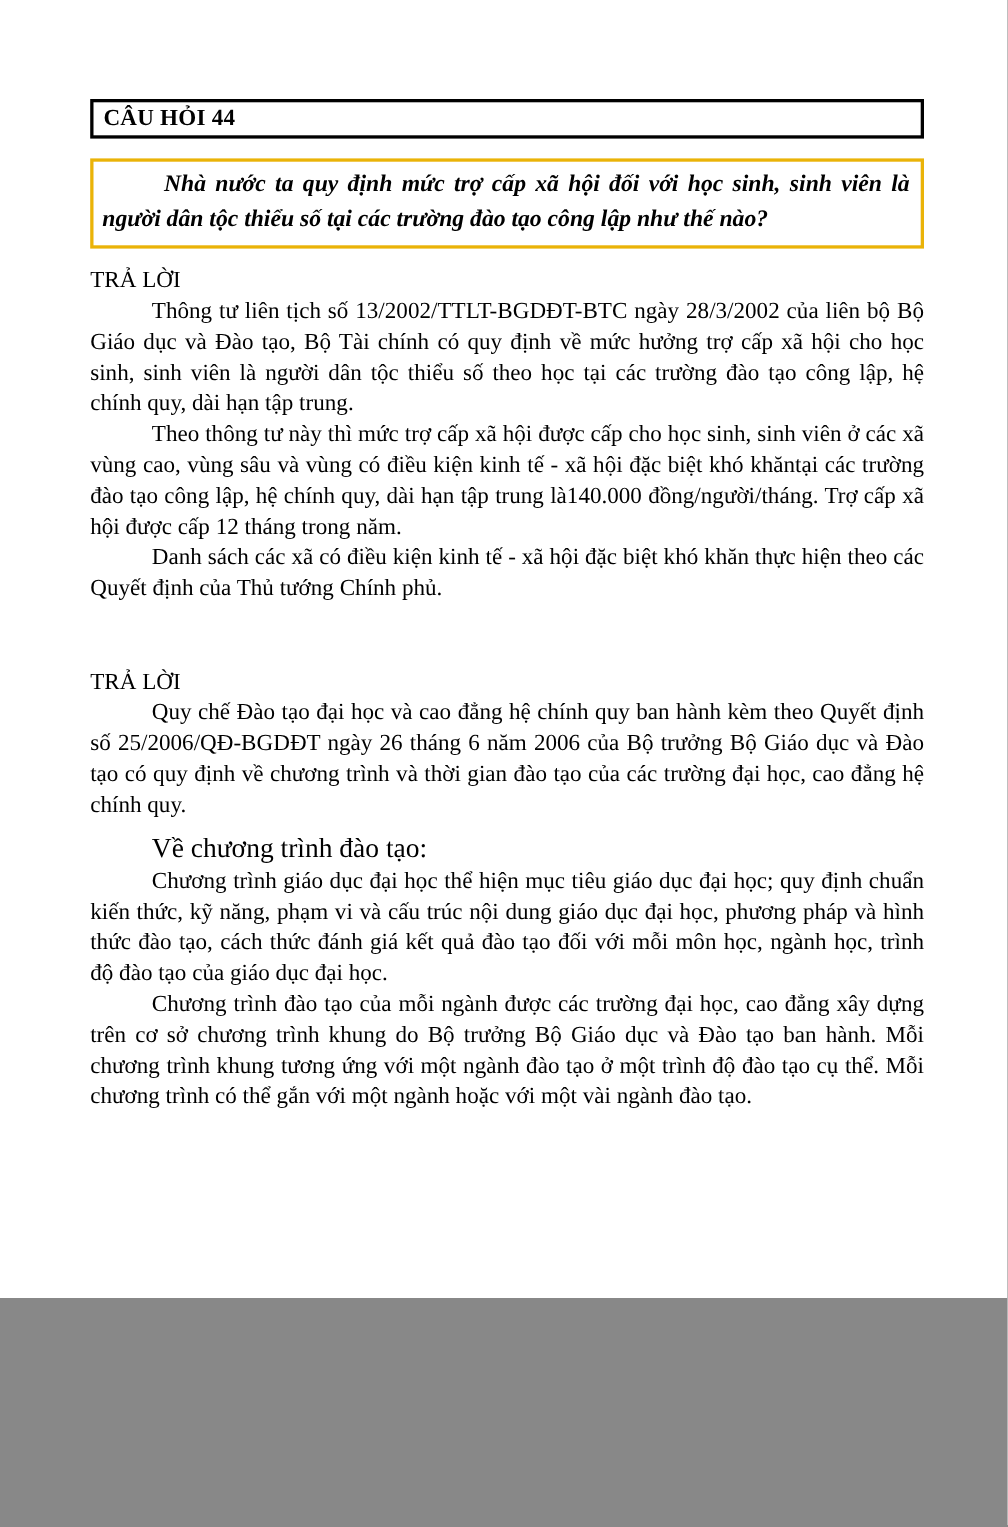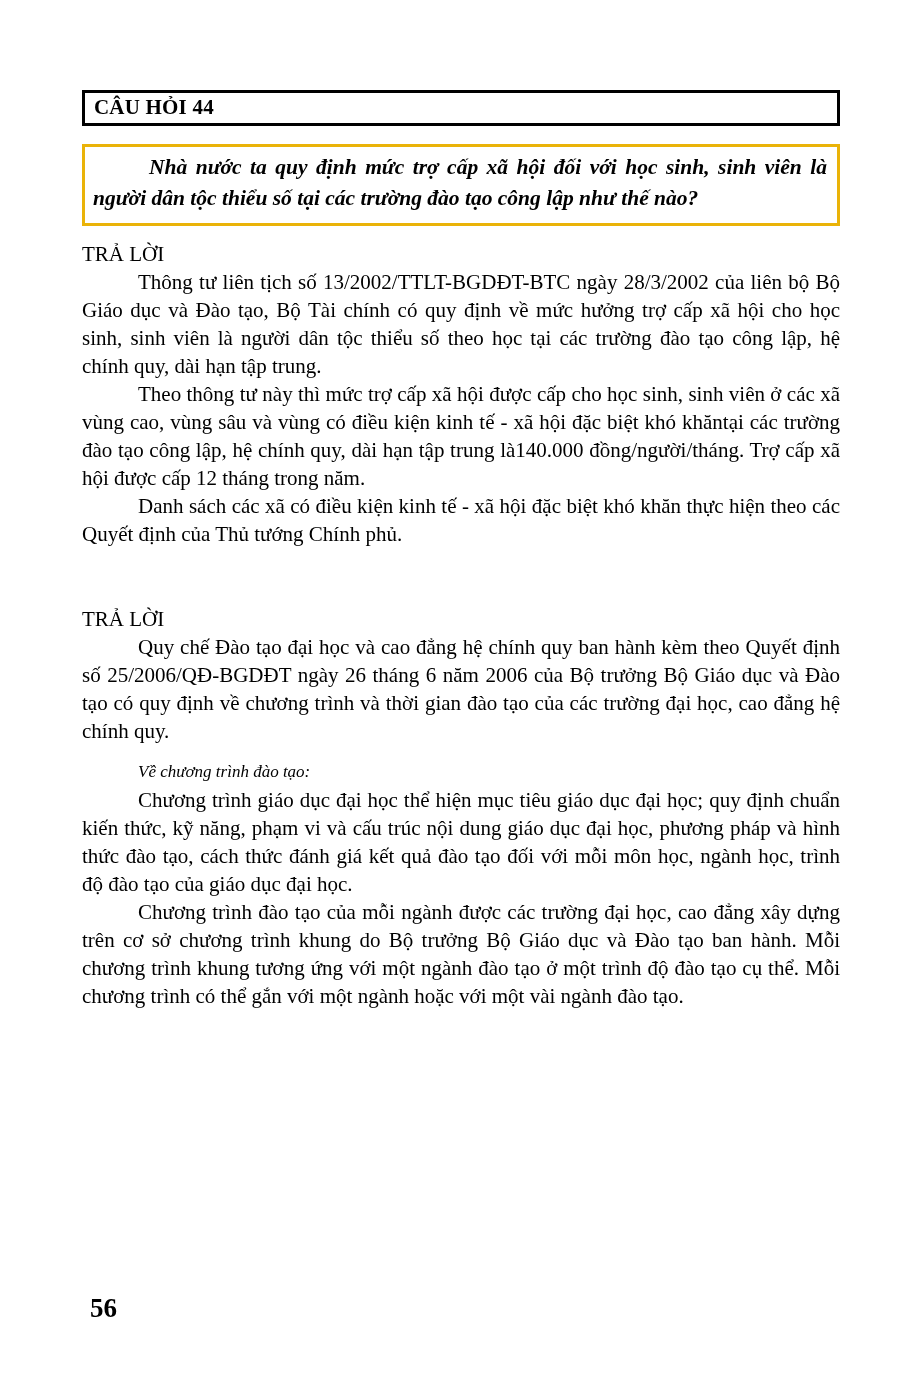--- a/index.html
+++ b/index.html
@@ -1,20 +1,20 @@
 <!DOCTYPE html>
 <html><head>
 <meta charset="utf-8">
 <style>
   * { margin: 0; padding: 0; box-sizing: border-box; }
   html, body { background: #888; }
   .page {
     position: relative;
     width: 916px;
-    height: 1388px;
+    height: 1180px;
     margin: 0 auto;
     background: #ffffff;
     color: #000000;
     font-family: "Liberation Serif", "DejaVu Serif", serif;
     overflow: hidden;
   }
   .content {
     padding: 90px 76px 0 82px;
   }
   .qa-section { width: 100%; }
@@ -44,23 +44,22 @@
     line-height: 28px;
     margin-top: 14px;
   }
   p.body {
     font-size: 21px;
     line-height: 28px;
     text-align: justify;
     text-indent: 56px;
   }
   p.subheading {
-    font-size: 17px;
+    font-size: 25px;
     line-height: 28px;
-    font-style: italic;
     text-indent: 56px;
     margin-top: 13px;
   }
   .page-number {
     position: absolute;
     left: 90px;
     top: 1295px;
     font-weight: bold;
     font-size: 27px;
     line-height: 26px;

